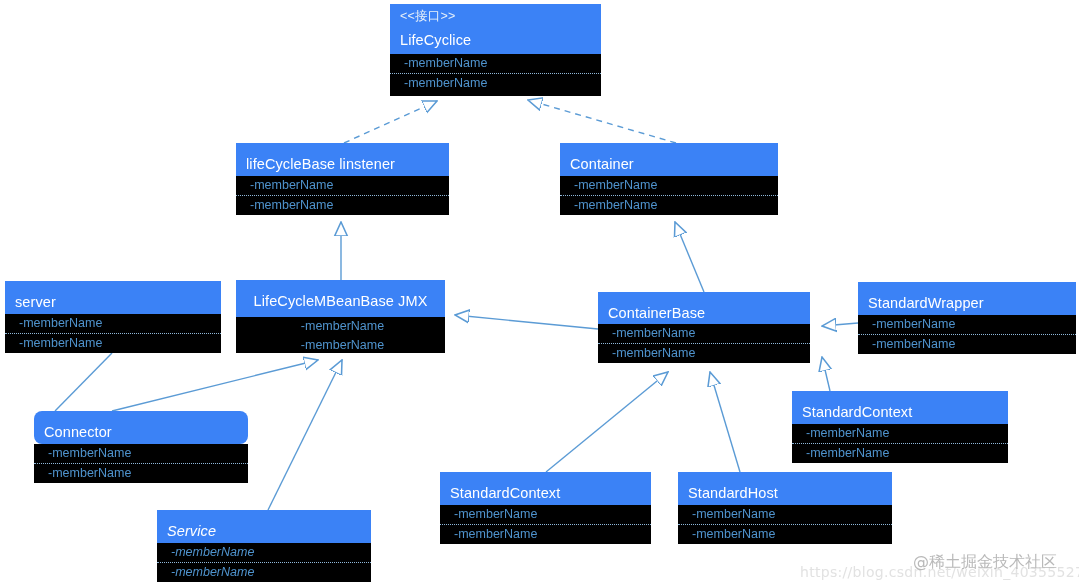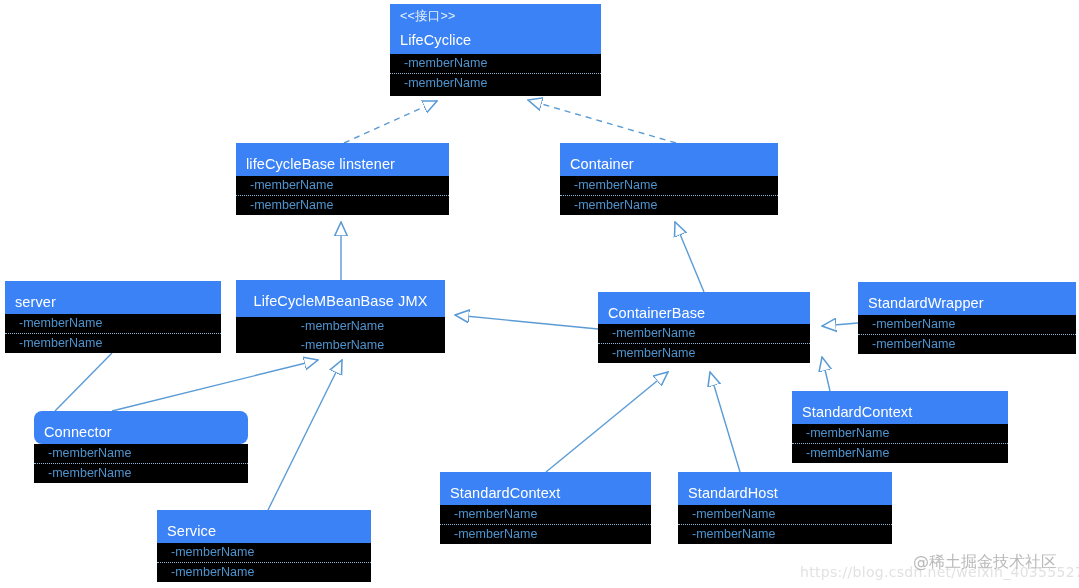--- a/index.html
+++ b/index.html
@@ -232,21 +232,21 @@
   <div class="uml-class" style="left:678px; top:472px; width:214px;">
     <div class="uml-header" style="height:33px;">
       <span class="uml-title">StandardHost</span>
     </div>
     <div class="uml-body" style="height:39px;">
       <div class="uml-member sep">-memberName</div>
       <div class="uml-member">-memberName</div>
     </div>
   </div>
 
-  <div class="uml-class" style="left:157px; top:510px; width:214px;">
+  <div class="uml-class" style="left:157px; top:510px; width:214px;font-style:italic;">
     <div class="uml-header" style="height:33px;">
       <span class="uml-title">Service</span>
     </div>
     <div class="uml-body" style="height:39px;">
       <div class="uml-member sep">-memberName</div>
       <div class="uml-member">-memberName</div>
     </div>
   </div>
 
   <div class="watermark-url">https://blog.csdn.net/weixin_40355527</div>

